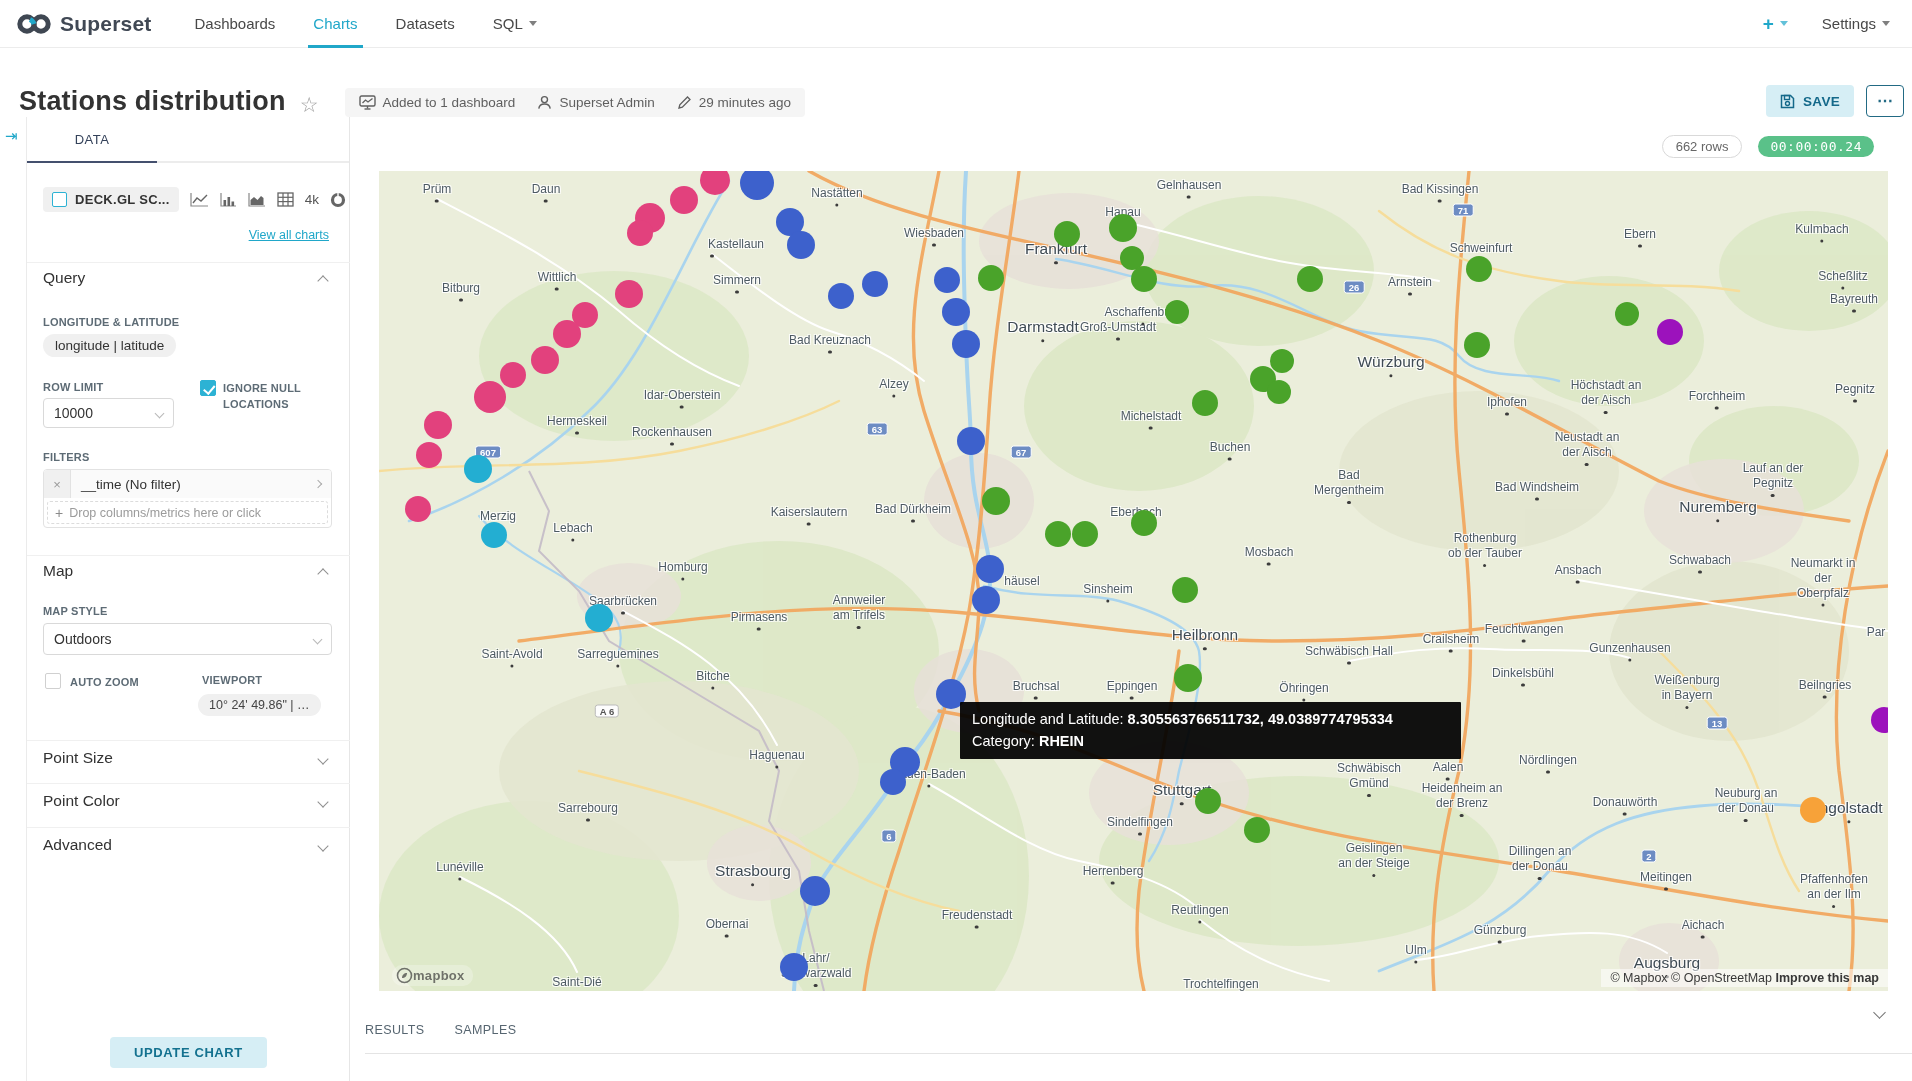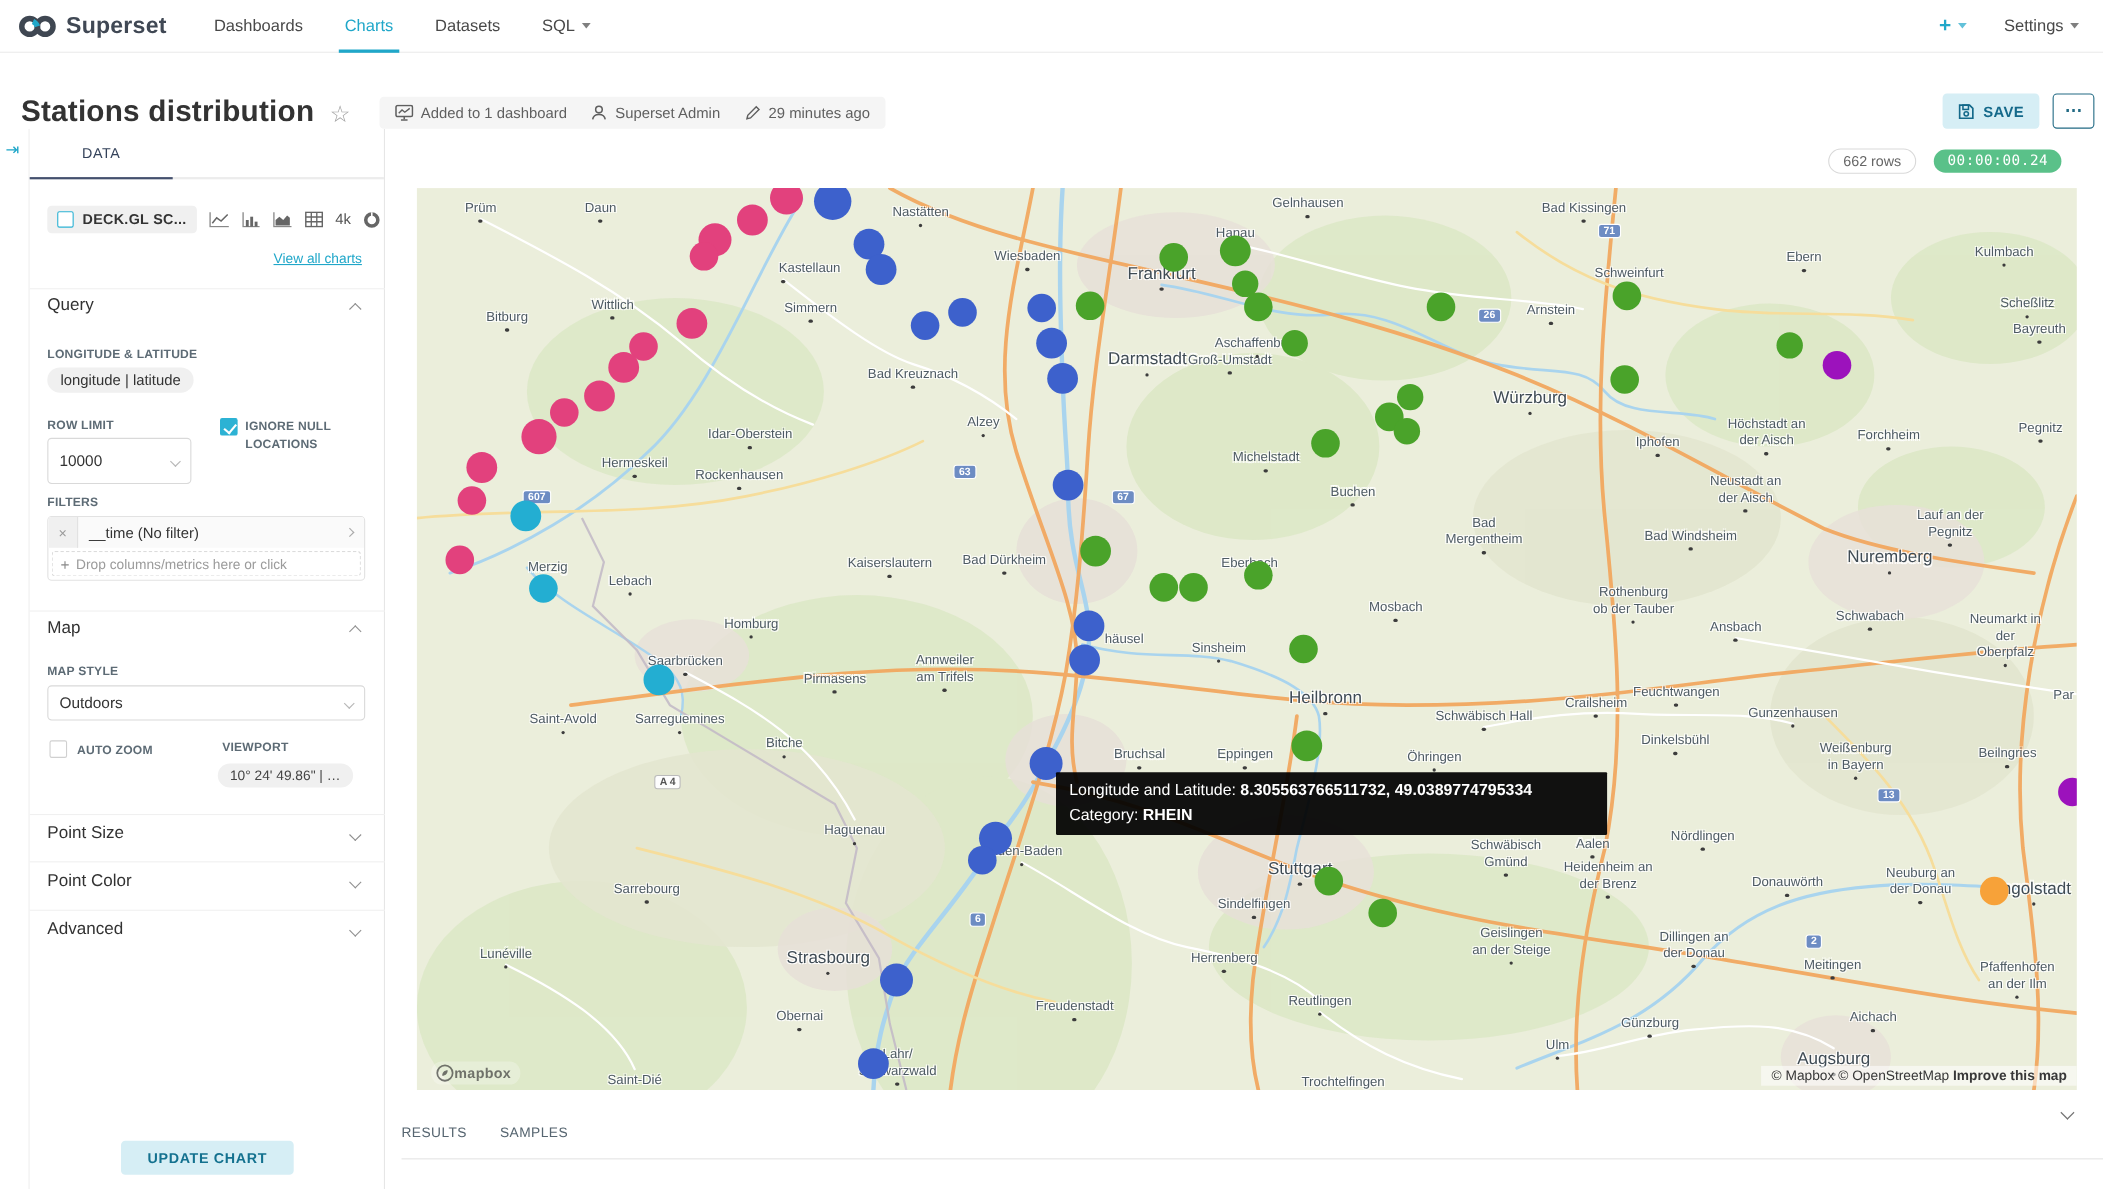--- a/index.html
+++ b/index.html
@@ -274,21 +274,21 @@
     <span class="link-viewall">View all charts</span>
 
     <div class="divider" style="top:145px"></div>
     <div class="sec-head" style="top:152px">Query</div>
     <span class="chev up sec-chev" style="top:160px"></span>
 
     <div class="ctl-label" style="left:16px;top:199px">LONGITUDE &amp; LATITUDE</div>
     <div class="chip" style="left:16px;top:217px">longitude | latitude</div>
 
     <div class="ctl-label" style="left:16px;top:264px">ROW LIMIT</div>
-    <div class="select" style="left:16px;top:281px;width:131px;height:42px">
+    <div class="select" style="left:16px;top:281px;width:131px;height:30px">
       <span>10000</span>
       <span class="chev down"></span>
     </div>
     <span class="checkbox checked" style="left:173px;top:263px"></span>
     <div class="cb-label" style="left:196px;top:263px;width:105px">IGNORE NULL LOCATIONS</div>
 
     <div class="ctl-label" style="left:16px;top:334px">FILTERS</div>
     <div class="filters-box" style="top:352px">
       <div class="filter-row">
         <span class="filter-x">×</span>
@@ -525,21 +525,21 @@
           <div class="city" style="left: 198px; top: 811px;">Saint-Dié</div>
           <div class="city" style="left: 81px; top: 696px;">Lunéville</div>
           <div class="city nodot" style="left: 1497px; top: 461px;">Par</div>
         </div>
       <div id="map-shields">
           <div class="shield" style="left: 1084px; top: 39px;">71</div>
           <div class="shield" style="left: 975px; top: 116px;">26</div>
           <div class="shield" style="left: 498px; top: 258px;">63</div>
           <div class="shield" style="left: 642px; top: 281px;">67</div>
           <div class="shield" style="left: 109px; top: 281px;">607</div>
-          <div class="shield white" style="left: 228px; top: 540px;">A 4</div>
+          <div class="shield white" style="left: 228px; top: 540px;">A 6</div>
           <div class="shield" style="left: 510px; top: 665px;">6</div>
           <div class="shield" style="left: 1338px; top: 552px;">13</div>
           <div class="shield" style="left: 1270px; top: 685px;">2</div>
         </div>
       <div id="map-markers">
           <div class="marker" style="left: 321px; top: -6px; width: 30px; height: 30px; background: rgb(226, 65, 125);"></div>
           <div class="marker" style="left: 291px; top: 15px; width: 28px; height: 28px; background: rgb(226, 65, 125);"></div>
           <div class="marker" style="left: 256px; top: 32px; width: 30px; height: 30px; background: rgb(226, 65, 125);"></div>
           <div class="marker" style="left: 248px; top: 49px; width: 26px; height: 26px; background: rgb(226, 65, 125);"></div>
           <div class="marker" style="left: 236px; top: 109px; width: 28px; height: 28px; background: rgb(226, 65, 125);"></div>

